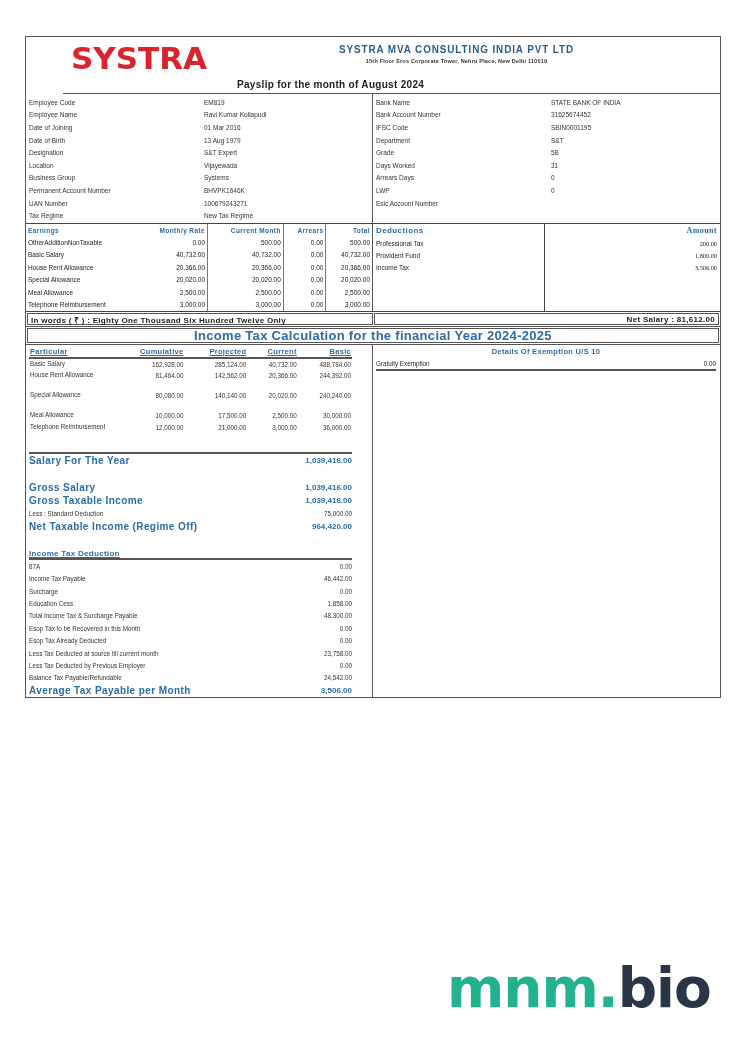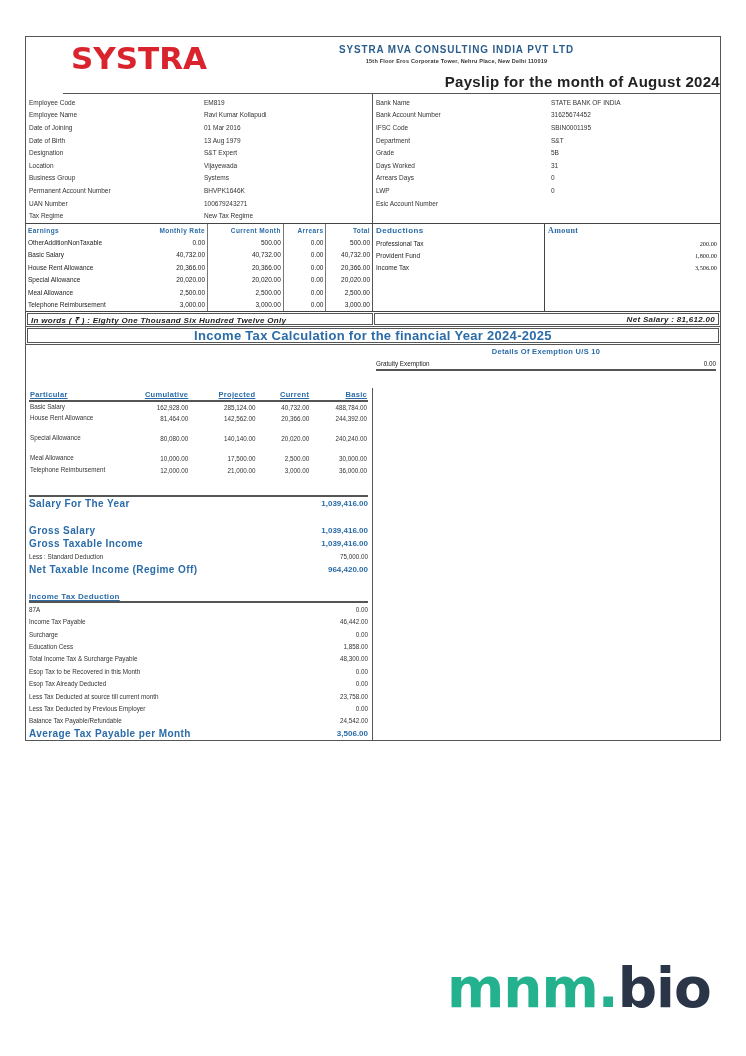--- a/index.html
+++ b/index.html
@@ -4,21 +4,21 @@
 <style>
   * { box-sizing: border-box; margin: 0; padding: 0; }
   html, body { width: 746px; height: 1056px; background: #ffffff; }
   body { position: relative; font-family: "Liberation Sans", sans-serif; color: #222; font-size: 7px; }
   .payslip { position: absolute; left: 25px; top: 36px; width: 696px; border: 1px solid #555; }
   .header { height: 57px; position: relative; border-bottom: 1px solid #555; margin-left: 37px; }
   .logo { position: absolute; left: 8px; top: 5px; font-family: "DejaVu Sans", sans-serif; font-weight: bold; font-size: 31px; color: #d9232d; letter-spacing: 0px; line-height: 32px; }
   .company { position: absolute; left: 0; right: 0; top: 6px; text-align: center; margin-left: 190px; margin-right: 60px; }
   .company-name { font-family: "Liberation Sans Narrow", "Liberation Sans", sans-serif; font-weight: bold; font-size: 11px; color: #2b5d8c; letter-spacing: 1px; transform: scaleX(0.9); }
   .company-addr { font-weight: bold; font-size: 5.5px; color: #333; margin-top: 3px; letter-spacing: 0.2px; }
-  .payslip-title { position: absolute; left: 4px; right: 0; bottom: 3px; text-align: right; font-weight: bold; font-size: 15px; color: #222; margin-left: 170px; letter-spacing: 0.3px; }
+  .payslip-title { position: absolute; left: 4px; right: 0; bottom: 3px; text-align: left; font-weight: bold; font-size: 10px; color: #222; margin-left: 170px; letter-spacing: 0.3px; }
 
   .info { display: flex; border-bottom: 1.5px solid #444; }
   .info-col { width: 50%; padding: 2px 0 1px 3px; }
   .info-col.left { border-right: 1px solid #555; }
   .info-row { display: flex; height: 12.6px; align-items: center; font-size: 6.5px; color: #333; }
   .info-row .lbl { width: 175px; }
   .info-row .val { flex: 1; }
 
   .earn-ded { display: flex; border-bottom: 1.5px solid #444; }
   .earn { width: 50%; border-right: 1px solid #555; }
@@ -37,26 +37,26 @@
   .ded-row.h { height: 13px; }
   .ded-right .ded-row { justify-content: flex-end; font-family: "Liberation Serif", serif; font-size: 6.3px; }
 
   .gross { display: flex; height: 14px; border-bottom: 1.5px solid #444; }
   .gross > div { width: 50%; display: flex; align-items: center; justify-content: space-between; padding: 0 3px; }
   .gross .g-left { border-right: 1px solid #555; }
   .bold-lbl { font-weight: bold; font-size: 8px; color: #222; letter-spacing: 0.3px; }
   .gross .amt { font-size: 8px; color: #222; }
 
   .words { display: flex; height: 15px; border-bottom: 1px solid #555; padding: 1px; }
-  .words > div { width: 50%; display: flex; align-items: center; padding: 0 3px; border: 1px solid #555; font-style: italic; }
+  .words > div { width: 50%; display: flex; align-items: center; padding: 0 3px; border: 1px solid #555; }
   .words .w-right { justify-content: flex-end; margin-left: 1px; }
 
   .itc-title { margin: 1px; height: 15px; border: 1px solid #555; display: flex; align-items: center; justify-content: center; color: #2b6ca8; font-weight: bold; font-size: 13px; letter-spacing: 0.3px; }
   .itc-wrap { border-top: 1px solid #555; display: flex; }
-  .itc-left { width: 50%; border-right: 1px solid #555; padding: 0 4px 0 3px; margin-top: 43px; }
+  .itc-left { width: 50%; border-right: 1px solid #555; padding: 0 20px 0 3px; }
   .itc-right { width: 50%; padding: 0 4px 0 3px; }
 
   .part-table th { color: #2b6ca8; font-weight: bold; font-size: 7.5px; text-decoration: underline; text-align: right; height: 13px; padding: 0 1px; border-bottom: 2px solid #555; letter-spacing: 0.3px; }
   .part-table th:first-child { text-align: left; }
   .part-table td { font-size: 6.3px; vertical-align: top; text-align: right; padding: 2px 1px; height: 12px; color: #333; }
   .part-table td:first-child { text-align: left; line-height: 6.8px; }
   .part-table tr.two td { height: 20px; }
 
   .exempt-h { text-align: center; color: #2b6ca8; font-weight: bold; font-size: 7.5px; height: 13px; line-height: 13px; border-bottom: 2px solid transparent; letter-spacing: 0.3px; }
   .exempt-row { display: flex; justify-content: space-between; font-size: 6.3px; height: 13px; align-items: center; border-bottom: 2px solid #555; }
@@ -238,21 +238,21 @@
           </div>
           <div class="ded-row">
             <span>Provident Fund</span>
           </div>
           <div class="ded-row">
             <span>Income Tax</span>
           </div>
           <div style="height: 37px;"></div>
         </div>
       <div class="ded-right" id="ded-right">
-          <div class="ded-row h" style="justify-content: flex-start;">
+          <div class="ded-row h" style="justify-content: flex-end;">
             <span class="blue-h">Amount</span>
           </div>
           <div class="ded-row">
             <span>200.00</span>
           </div>
           <div class="ded-row">
             <span>1,800.00</span>
           </div>
           <div class="ded-row">
             <span>3,506.00</span>

